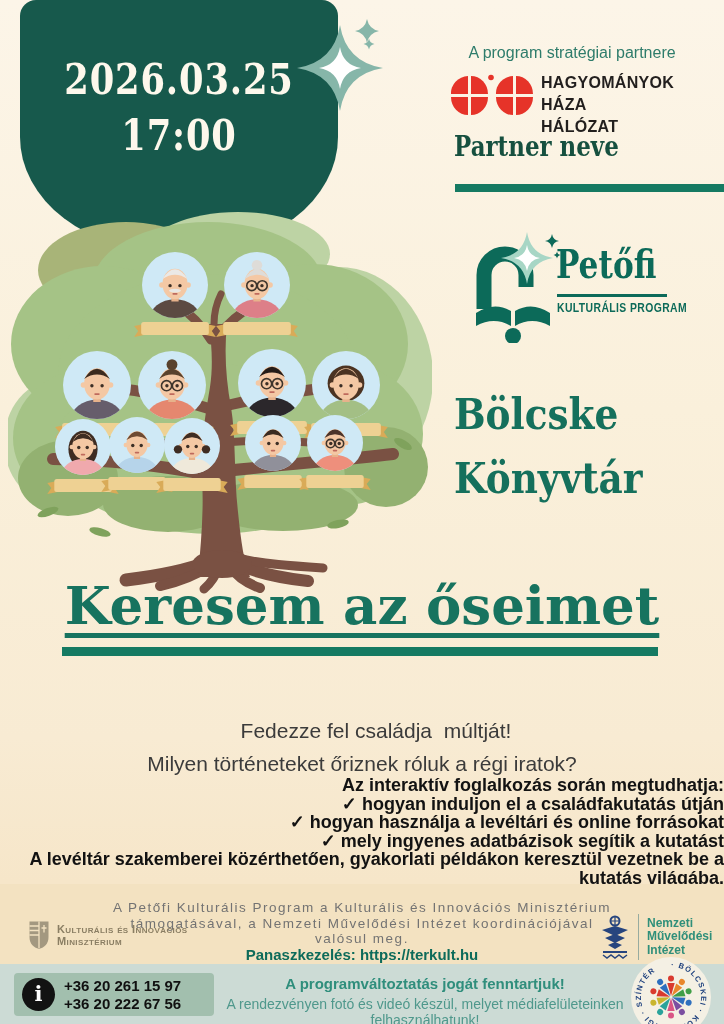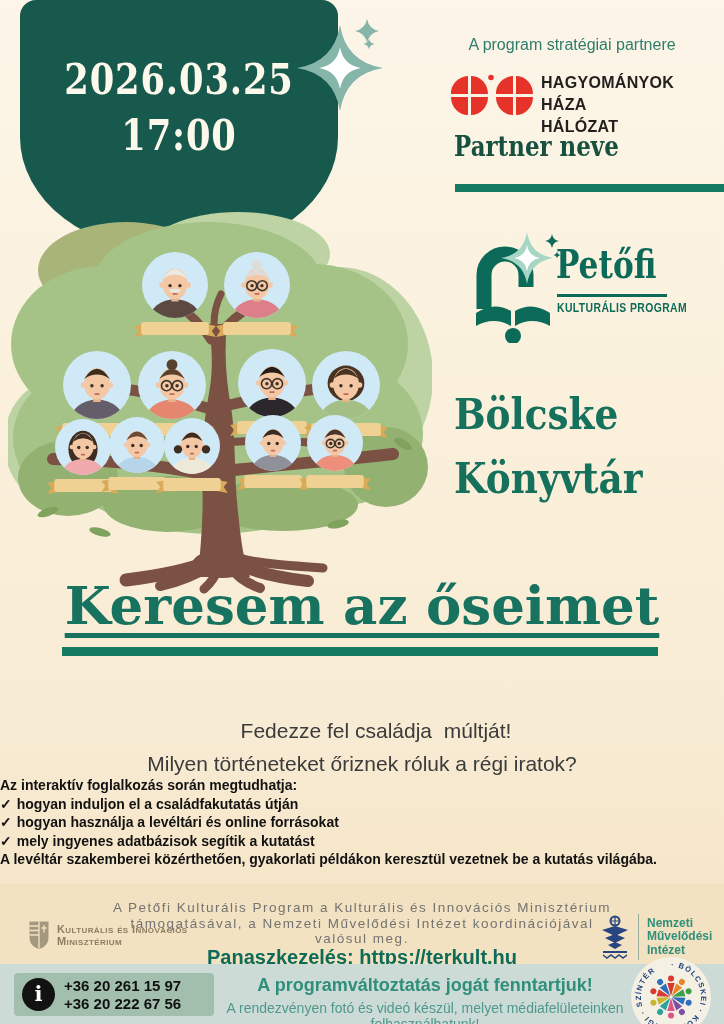--- a/index.html
+++ b/index.html
@@ -9,21 +9,21 @@
   .abs{position:absolute;}
 
   
   .date-blob{left:20px;top:0;width:318px;height:252px;background:#17594c;
     border-radius:16px 16px 150px 150px / 16px 16px 115px 115px;z-index:1;text-align:center;}
   .date-text{padding-top:52px;color:#fdf8ec;font-family:"DejaVu Serif",serif;font-weight:bold;
     font-size:42px;line-height:56px;letter-spacing:1px;transform:scaleX(0.84);transform-origin:50% 0;}
   .sparkles{left:292px;top:16px;z-index:3;}
 
   
-  .partner-heading{left:430px;top:36px;width:284px;text-align:center;color:#2e7c6b;font-size:16px;}
+  .partner-heading{left:430px;top:44px;width:284px;text-align:center;color:#2e7c6b;font-size:16px;}
   .hhh-logo{left:451px;top:74px;}
   .hhh-text{left:541px;top:72px;font-weight:bold;font-size:16px;line-height:22px;color:#221f1e;letter-spacing:0.3px;}
   .partner-name{left:454px;top:131px;color:#16503f;font-family:"DejaVu Serif",serif;font-weight:bold;
     font-size:27px;transform:scaleX(0.85);transform-origin:left top;white-space:nowrap;}
   .teal-rule{left:455px;top:184px;width:269px;height:8px;background:#157a62;}
 
   
   .petofi-glyph{left:464px;top:231px;}
   .petofi-title{left:556px;top:240px;color:#0c6a59;font-family:"DejaVu Serif",serif;font-weight:bold;
     font-size:40px;transform:scaleX(0.78);transform-origin:left top;white-space:nowrap;}
@@ -39,43 +39,43 @@
 
   
   .event-title{left:0;right:0;top:574px;text-align:center;z-index:4;}
   .event-title span{color:#17735f;font-family:"DejaVu Serif",serif;font-weight:bold;font-size:53px;
     text-decoration:underline;text-decoration-thickness:5px;text-underline-offset:9px;white-space:nowrap;}
   .title-bar{left:62px;top:647px;width:596px;height:9px;background:#157a62;}
 
   
   .intro{left:0;right:0;top:714px;text-align:center;color:#3b3b3b;font-size:21px;line-height:33px;}
   .intro .pre{white-space:pre-wrap;padding-left:28px;}
-  .details{left:0;right:0;top:776px;text-align:left;color:#121212;font-weight:bold;
-    font-size:14px;line-height:18.6px;}
+  .details{left:0;right:0;top:776px;text-align:right;color:#121212;font-weight:bold;
+    font-size:18px;line-height:18.6px;}
   .details .chk{margin-right:5px;}
 
   
   .footer-tan{left:0;top:884px;width:724px;height:80px;background:#f3e2c1;}
   .support{position:absolute;left:0;right:0;top:16px;text-align:center;color:#737373;
     font-size:13.5px;line-height:15.5px;letter-spacing:1.5px;}
   .complaints{position:absolute;left:0;right:0;top:62px;text-align:center;color:#0d6b5a;
-    font-weight:bold;font-size:20px;}
+    font-weight:bold;font-size:15px;}
   .ministry{position:absolute;left:28px;top:36px;display:flex;align-items:center;font-weight:bold;}
   .ministry-name{margin-left:7px;color:#8a7e63;font-variant:small-caps;font-size:11px;line-height:12.5px;letter-spacing:0.4px;}
   .nmi{position:absolute;left:598px;top:30px;display:flex;align-items:center;}
   .nmi-divider{width:1px;height:46px;background:#97ab9f;margin:0 8px 0 6px;}
   .nmi-name{color:#2f8f7a;font-size:12px;line-height:13.5px;font-weight:bold;}
 
   .footer-teal{left:0;top:964px;width:724px;height:60px;background:#ccdbd5;}
   .phone-box{position:absolute;left:14px;top:9px;width:200px;height:43px;background:#a2bfae;border-radius:4px;}
   .info-icon{position:absolute;left:8px;top:5px;width:33px;height:33px;border-radius:50%;background:#121212;
     color:#ffffff;font-family:"DejaVu Serif",serif;font-weight:bold;font-size:21px;text-align:center;line-height:32px;}
   .phones{position:absolute;left:50px;top:4px;color:#101010;font-weight:bold;font-size:15px;line-height:17.5px;white-space:nowrap;}
   .notices{position:absolute;left:218px;right:92px;top:11px;text-align:center;}
-  .notice-1{color:#2f8e7c;font-weight:bold;font-size:18px;}
+  .notice-1{color:#2f8e7c;font-weight:bold;font-size:15px;}
   .notice-2{color:#4f988c;font-size:14px;margin-top:4px;}
   .community{position:absolute;left:628px;top:-10px;}
 </style>
 </head>
 <body>
 
 <div class="poster">
 
   <div class="abs date-blob">
     <div class="date-text">

